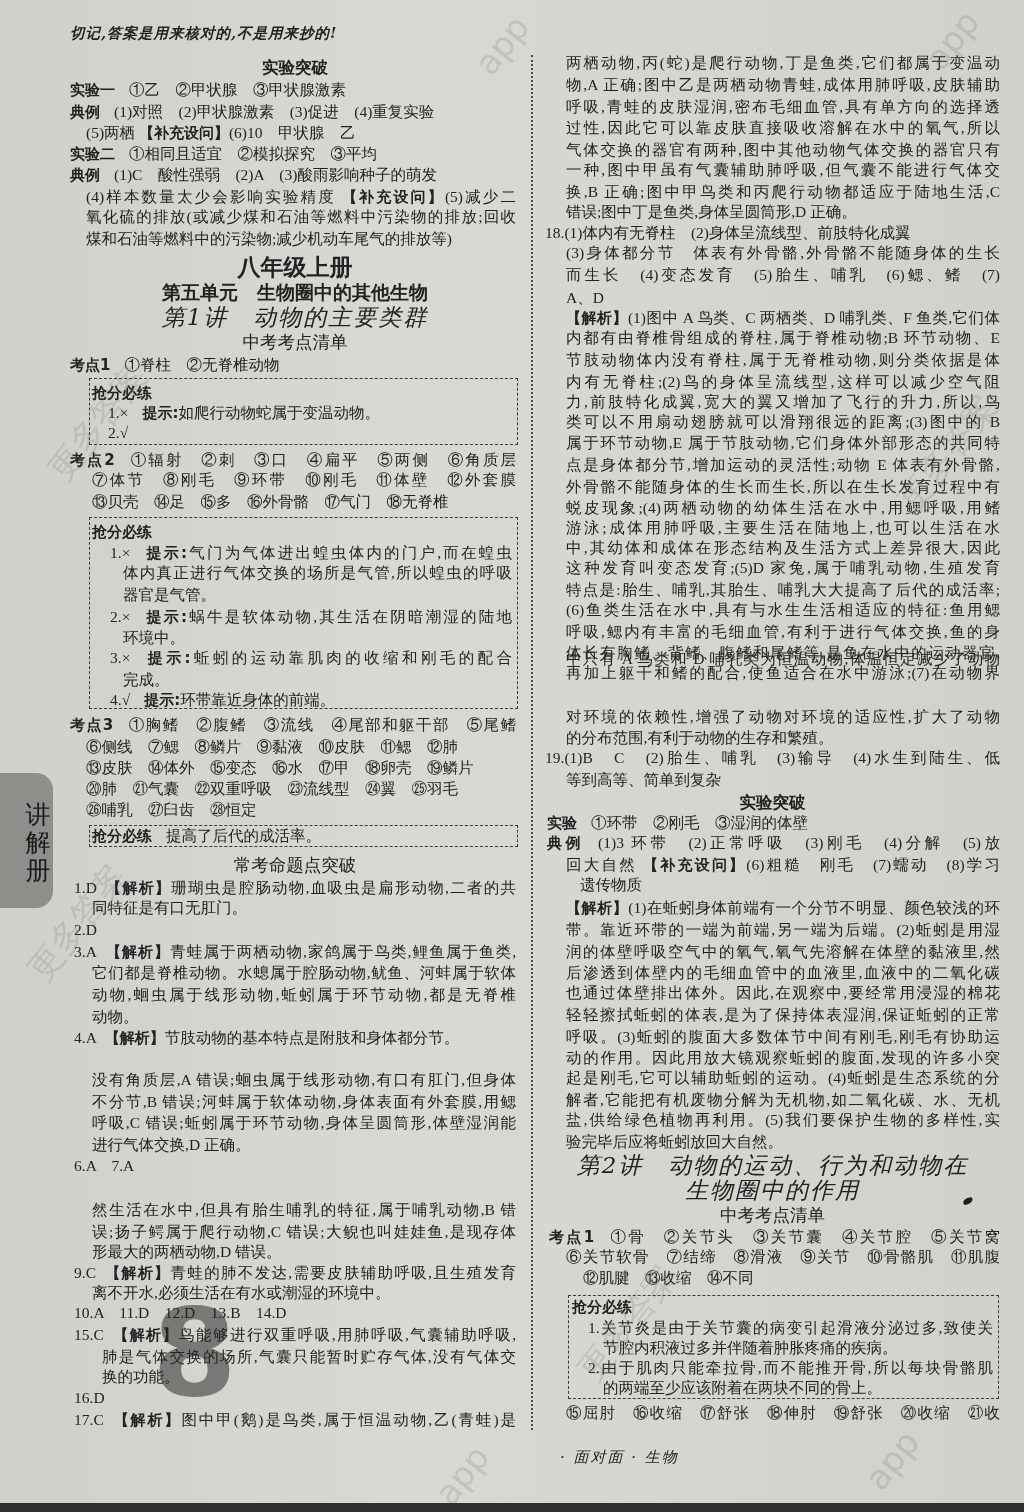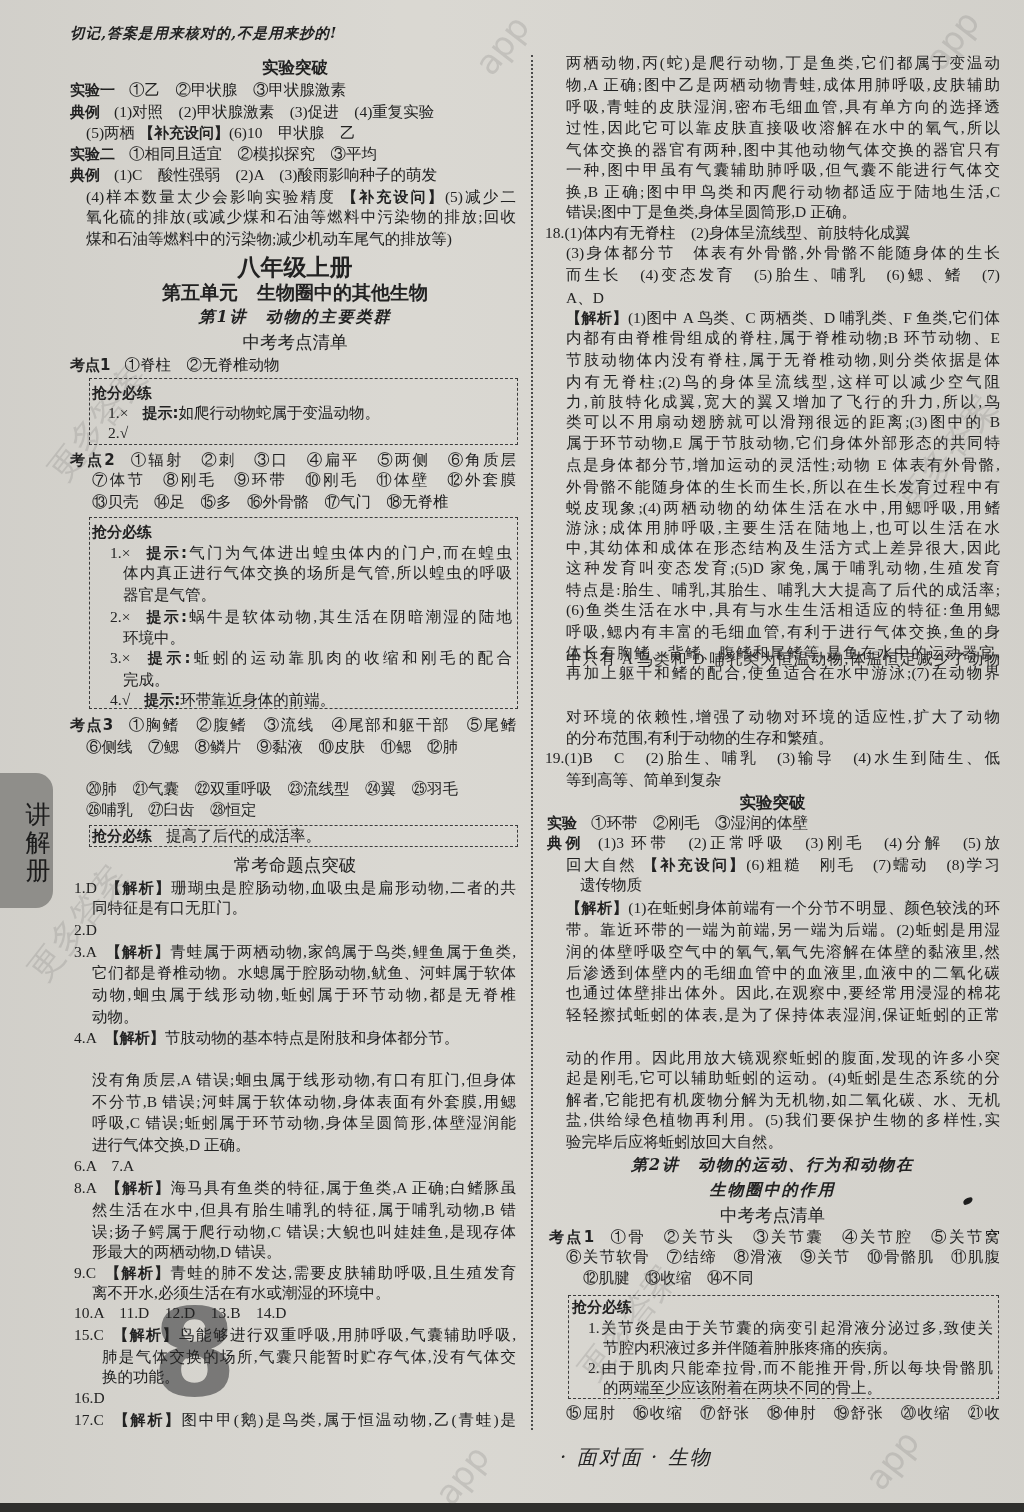--- a/index.html
+++ b/index.html
@@ -10,29 +10,29 @@
   .ln{position:absolute;height:22px;line-height:22px;font-size:15.5px;white-space:nowrap;z-index:2;}
   .j{text-align:justify;text-align-last:justify;text-justify:inter-character;}
   .c{text-align:center;}
   .lbl{font-family:"DejaVu Sans","Liberation Sans",sans-serif;font-weight:bold;font-size:15px;}
   .tag{font-family:"DejaVu Sans","Liberation Sans",sans-serif;font-weight:bold;font-size:15px;}
   .gap{display:inline-block;width:14px;}
   .gap-s{display:inline-block;width:8px;}
   .hd{font-family:"DejaVu Sans","Liberation Sans",sans-serif;font-weight:bold;font-size:16.5px;}
   .big{height:30px;line-height:30px;font-family:"DejaVu Sans","Liberation Sans",sans-serif;font-weight:bold;font-size:23px;}
   .unit{height:24px;line-height:24px;font-family:"DejaVu Sans","Liberation Sans",sans-serif;font-weight:bold;font-size:19px;}
-  .lesson{height:24px;line-height:24px;font-family:"DejaVu Serif","Liberation Serif",serif;font-style:italic;font-weight:bold;font-size:16px;letter-spacing:2px;}
+  .lesson{height:24px;line-height:24px;font-family:"DejaVu Serif","Liberation Serif",serif;font-style:italic;font-weight:normal;font-size:23px;letter-spacing:2px;}
   .sub{font-size:17.5px;height:24px;line-height:24px;}
   .note{font-family:"DejaVu Serif",serif;font-style:italic;font-weight:bold;font-size:14.5px;letter-spacing:1px;}
   .box{position:absolute;border:1.6px dashed #3a3a3a;z-index:1;}
   .divider{position:absolute;left:531px;top:55px;height:1375px;border-left:2px dotted #4a4a4a;z-index:1;}
   .tab{position:absolute;left:0;top:773px;width:53px;height:135px;background:#8f8e8a;border-radius:0 17px 17px 0;z-index:1;}
   .tab-text{position:absolute;left:24px;top:28px;width:28px;font-family:"DejaVu Sans",sans-serif;font-size:25px;line-height:28px;color:#1b1b1b;text-align:center;}
   .pagenum{position:absolute;left:152px;top:1288px;font-family:"DejaVu Sans",sans-serif;font-weight:bold;font-size:122px;line-height:130px;color:#5f5f5f;opacity:0.78;z-index:1;}
-  .footer{position:absolute;left:560px;top:1446px;height:22px;line-height:22px;font-family:"DejaVu Serif",serif;font-style:italic;font-size:20px;letter-spacing:2px;z-index:2;}
+  .footer{position:absolute;left:560px;top:1446px;height:22px;line-height:22px;font-family:"DejaVu Serif",serif;font-style:italic;font-size:15px;letter-spacing:2px;z-index:2;}
   .band{position:absolute;left:0;top:1503px;width:1024px;height:9px;background:#2f2f2d;}
   .wm{position:absolute;font-family:"DejaVu Sans",sans-serif;font-size:34px;color:rgba(80,80,80,0.16);transform:rotate(-52deg);white-space:nowrap;z-index:3;pointer-events:none;}
   .ink{position:absolute;left:963px;top:1198px;width:10px;height:6px;background:#1e1e1e;border-radius:60% 40% 70% 30%;transform:rotate(-20deg);}
 </style>
 </head>
 <body>
 
 <div id="page">
 
   <div class="divider"></div>
@@ -82,20 +82,21 @@
   <div class="ln j" style="top:562px;left:123px;width:389px">体内真正进行气体交换的场所是气管,所以蝗虫的呼吸</div>
   <div class="ln" style="top:584px;left:123px">器官是气管。</div>
   <div class="ln j" style="top:606px;left:110px;width:402px"><span>2.×</span><span class="gap"></span><span class="tag">提示:</span><span>蜗牛是软体动物,其生活在阴暗潮湿的陆地</span></div>
   <div class="ln" style="top:627px;left:123px">环境中。</div>
   <div class="ln j" style="top:647px;left:110px;width:402px"><span>3.×</span><span class="gap"></span><span class="tag">提示:</span><span>蚯蚓的运动靠肌肉的收缩和刚毛的配合</span></div>
   <div class="ln" style="top:669px;left:123px">完成。</div>
   <div class="ln" style="top:689px;left:110px"><span>4.√</span><span class="gap"></span><span class="tag">提示:</span><span>环带靠近身体的前端。</span></div>
 
   <div class="ln j" style="top:714px;left:70px;width:446px"><span class="lbl">考点3</span><span class="gap"></span><span>①胸鳍　②腹鳍　③流线　④尾部和躯干部　⑤尾鳍</span></div>
   <div class="ln" style="top:736px;left:86px">⑥侧线　⑦鳃　⑧鳞片　⑨黏液　⑩皮肤　⑪鳃　⑫肺</div>
+  <div class="ln" style="top:757px;left:86px">⑬皮肤　⑭体外　⑮变态　⑯水　⑰甲　⑱卵壳　⑲鳞片</div>
   <div class="ln" style="top:778px;left:86px">⑳肺　㉑气囊　㉒双重呼吸　㉓流线型　㉔翼　㉕羽毛</div>
   <div class="ln" style="top:799px;left:86px">㉖哺乳　㉗臼齿　㉘恒定</div>
 
   <div class="box" style="top:825px;left:89px;width:427px;height:20px"></div>
   <div class="ln" style="top:825px;left:92px;line-height:21px"><span class="lbl">抢分必练</span><span class="gap"></span><span>提高了后代的成活率。</span></div>
 
   <div class="ln sub c" style="top:853px;left:70px;width:450px">常考命题点突破</div>
 
   <div class="ln j" style="top:877px;left:74px;width:442px"><span>1.D</span><span class="gap-s"></span><span class="tag">【解析】</span><span>珊瑚虫是腔肠动物,血吸虫是扁形动物,二者的共</span></div>
   <div class="ln" style="top:897px;left:92px">同特征是有口无肛门。</div>
@@ -103,21 +104,20 @@
   <div class="ln j" style="top:941px;left:74px;width:442px"><span>3.A</span><span class="gap-s"></span><span class="tag">【解析】</span><span>青蛙属于两栖动物,家鸽属于鸟类,鲤鱼属于鱼类,</span></div>
   <div class="ln j" style="top:962px;left:92px;width:424px">它们都是脊椎动物。水螅属于腔肠动物,鱿鱼、河蚌属于软体</div>
   <div class="ln j" style="top:984px;left:92px;width:424px">动物,蛔虫属于线形动物,蚯蚓属于环节动物,都是无脊椎</div>
   <div class="ln" style="top:1006px;left:92px">动物。</div>
   <div class="ln" style="top:1027px;left:74px"><span>4.A</span><span class="gap-s"></span><span class="tag">【解析】</span><span>节肢动物的基本特点是附肢和身体都分节。</span></div>
   <div class="ln j" style="top:1069px;left:92px;width:424px">没有角质层,A 错误;蛔虫属于线形动物,有口有肛门,但身体</div>
   <div class="ln j" style="top:1091px;left:92px;width:424px">不分节,B 错误;河蚌属于软体动物,身体表面有外套膜,用鳃</div>
   <div class="ln j" style="top:1112px;left:92px;width:424px">呼吸,C 错误;蚯蚓属于环节动物,身体呈圆筒形,体壁湿润能</div>
   <div class="ln" style="top:1134px;left:92px">进行气体交换,D 正确。</div>
   <div class="ln" style="top:1155px;left:74px">6.A　7.A</div>
-  <div class="ln j" style="top:1177px;left:74px;width:442px"><span>8.A</span><span class="gap-s"></span><span class="tag">【解析】</span><span>海马具有鱼类的特征,属于鱼类,A 正确;白鳍豚虽</span></div>
   <div class="ln j" style="top:1199px;left:92px;width:424px">然生活在水中,但具有胎生哺乳的特征,属于哺乳动物,B 错</div>
   <div class="ln j" style="top:1221px;left:92px;width:424px">误;扬子鳄属于爬行动物,C 错误;大鲵也叫娃娃鱼,是现存体</div>
   <div class="ln" style="top:1241px;left:92px">形最大的两栖动物,D 错误。</div>
   <div class="ln j" style="top:1262px;left:74px;width:442px"><span>9.C</span><span class="gap-s"></span><span class="tag">【解析】</span><span>青蛙的肺不发达,需要皮肤辅助呼吸,且生殖发育</span></div>
   <div class="ln" style="top:1282px;left:92px">离不开水,必须生活在有水或潮湿的环境中。</div>
   <div class="ln" style="top:1302px;left:74px">10.A　11.D　12.D　13.B　14.D</div>
   <div class="ln j" style="top:1324px;left:74px;width:442px"><span>15.C</span><span class="gap-s"></span><span class="tag">【解析】</span><span>鸟能够进行双重呼吸,用肺呼吸,气囊辅助呼吸,</span></div>
   <div class="ln j" style="top:1346px;left:102px;width:414px">肺是气体交换的场所,气囊只能暂时贮存气体,没有气体交</div>
   <div class="ln" style="top:1366px;left:102px">换的功能。</div>
   <div class="ln" style="top:1387px;left:74px">16.D</div>
@@ -165,20 +165,21 @@
   <div class="ln" style="top:812px;left:547px"><span class="lbl">实验</span><span class="gap"></span><span>①环带　②刚毛　③湿润的体壁</span></div>
   <div class="ln j" style="top:832px;left:547px;width:453px"><span class="lbl">典例</span><span class="gap"></span><span>(1)3 环带　(2)正常呼吸　(3)刚毛　(4)分解　(5)放</span></div>
   <div class="ln j" style="top:854px;left:566px;width:434px"><span>回大自然 </span><span class="tag">【补充设问】</span><span>(6)粗糙　刚毛　(7)蠕动　(8)学习</span></div>
   <div class="ln" style="top:874px;left:580px">遗传物质</div>
   <div class="ln j" style="top:897px;left:566px;width:434px"><span class="tag">【解析】</span><span>(1)在蚯蚓身体前端有一个分节不明显、颜色较浅的环</span></div>
   <div class="ln j" style="top:919px;left:566px;width:434px">带。靠近环带的一端为前端,另一端为后端。(2)蚯蚓是用湿</div>
   <div class="ln j" style="top:941px;left:566px;width:434px">润的体壁呼吸空气中的氧气,氧气先溶解在体壁的黏液里,然</div>
   <div class="ln j" style="top:962px;left:566px;width:434px">后渗透到体壁内的毛细血管中的血液里,血液中的二氧化碳</div>
   <div class="ln j" style="top:982px;left:566px;width:434px">也通过体壁排出体外。因此,在观察中,要经常用浸湿的棉花</div>
   <div class="ln j" style="top:1004px;left:566px;width:434px">轻轻擦拭蚯蚓的体表,是为了保持体表湿润,保证蚯蚓的正常</div>
+  <div class="ln j" style="top:1026px;left:566px;width:434px">呼吸。(3)蚯蚓的腹面大多数体节中间有刚毛,刚毛有协助运</div>
   <div class="ln j" style="top:1047px;left:566px;width:434px">动的作用。因此用放大镜观察蚯蚓的腹面,发现的许多小突</div>
   <div class="ln j" style="top:1067px;left:566px;width:434px">起是刚毛,它可以辅助蚯蚓的运动。(4)蚯蚓是生态系统的分</div>
   <div class="ln j" style="top:1089px;left:566px;width:434px">解者,它能把有机废物分解为无机物,如二氧化碳、水、无机</div>
   <div class="ln j" style="top:1109px;left:566px;width:434px">盐,供给绿色植物再利用。(5)我们要保护生物的多样性,实</div>
   <div class="ln" style="top:1131px;left:566px">验完毕后应将蚯蚓放回大自然。</div>
 
   <div class="ln lesson c" style="top:1153px;left:545px;width:455px">第2讲　动物的运动、行为和动物在</div>
   <div class="ln lesson c" style="top:1178px;left:545px;width:455px">生物圈中的作用</div>
   <div class="ln sub c" style="top:1203px;left:545px;width:455px">中考考点清单</div>
 

